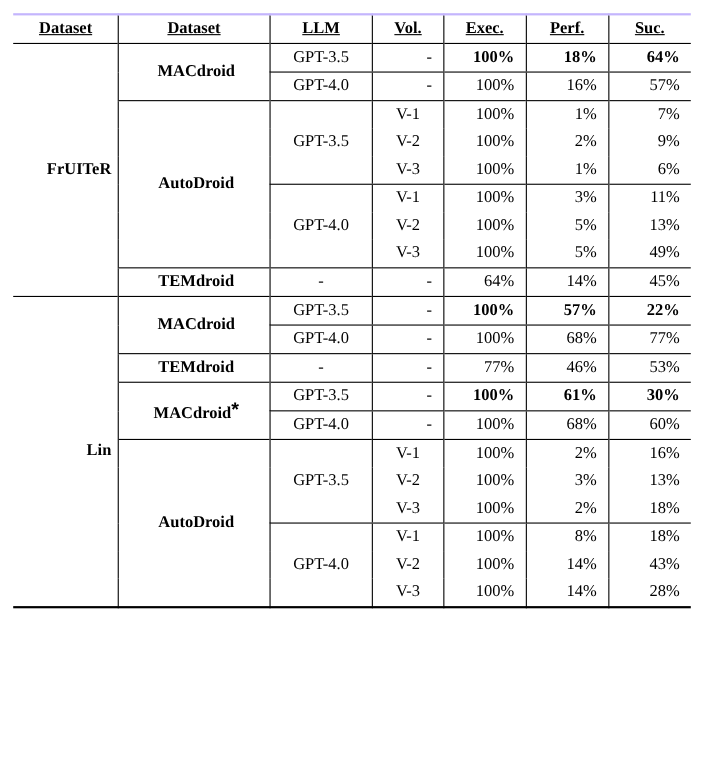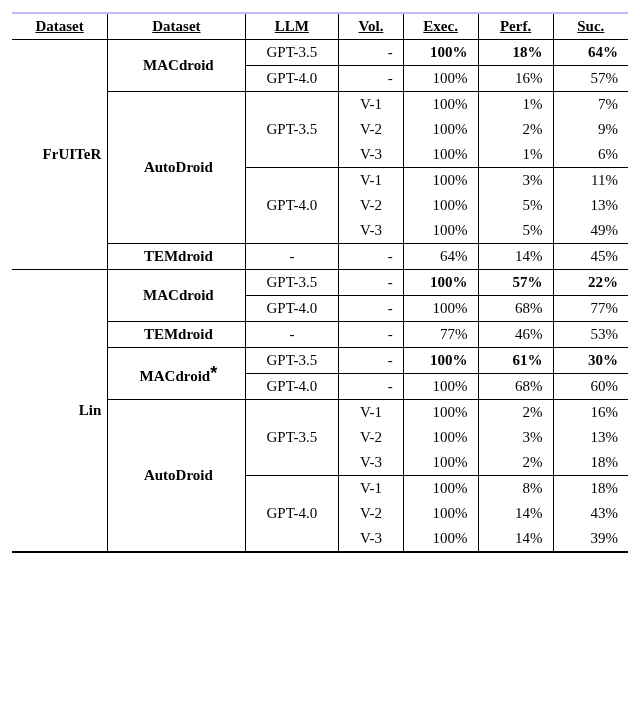--- a/index.html
+++ b/index.html
@@ -222,16 +222,16 @@
     <tr>
       <td class="vL">V-2</td>
       <td class="num vL">100%</td>
       <td class="num vL">14%</td>
       <td class="num vL">43%</td>
     </tr>
     <tr class="bot2">
       <td class="vL">V-3</td>
       <td class="num vL">100%</td>
       <td class="num vL">14%</td>
-      <td class="num vL">39%</td>
+      <td class="num vL">28%</td>
     </tr>
   </tbody>
 </table>
 
 </body></html>

